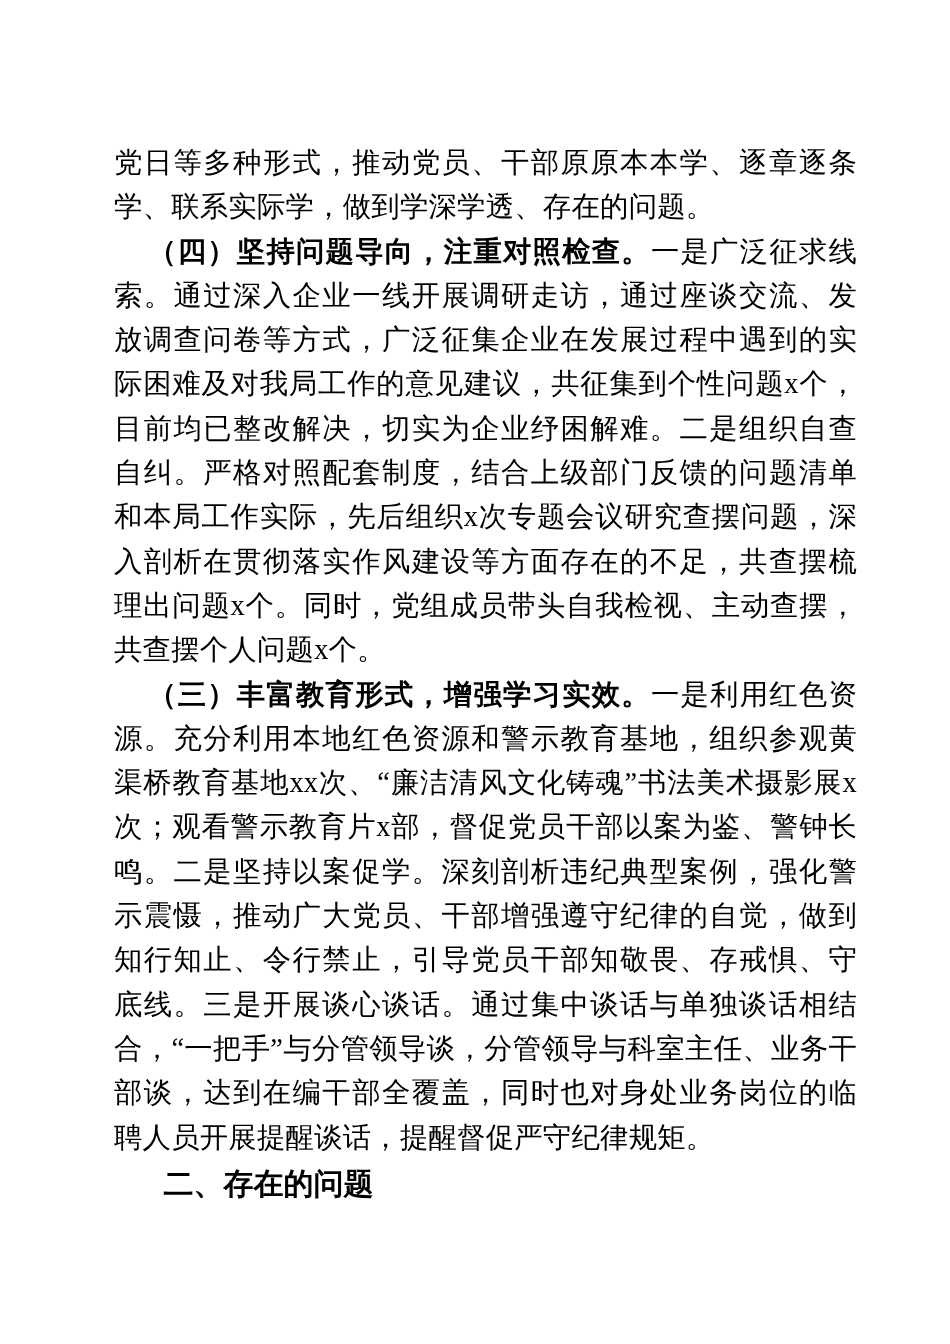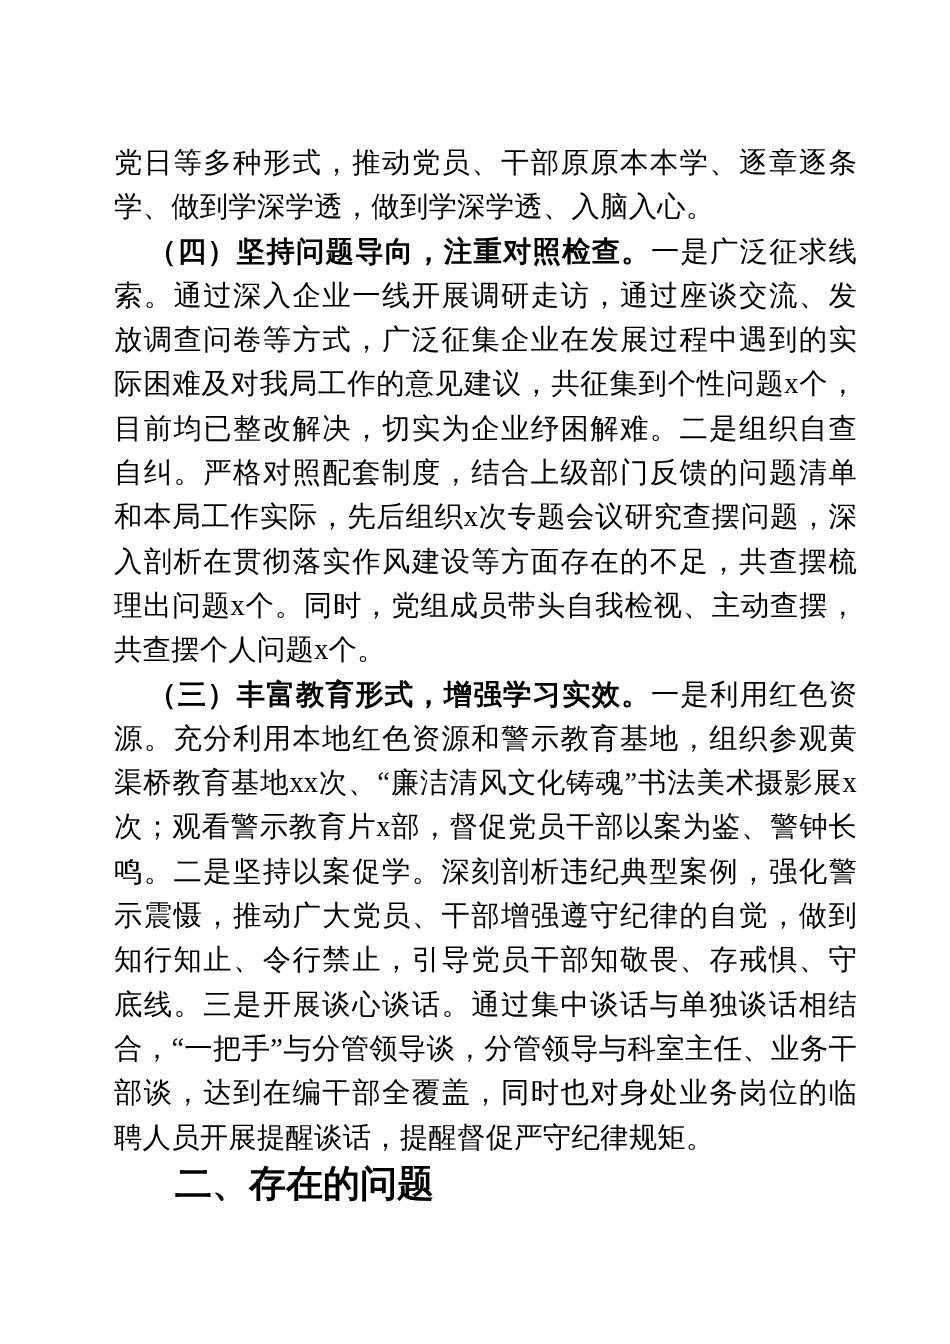--- a/index.html
+++ b/index.html
@@ -32,33 +32,33 @@
   .para.indent {
     text-indent: 1.2em;
   }
   .para .lead {
     font-weight: bold;
   }
   .section-heading {
     margin: 2px 0 0 0;
     font-family: "Liberation Sans", "DejaVu Sans", sans-serif;
     font-weight: bold;
-    font-size: 37px;
+    font-size: 30px;
     line-height: 44.3px;
     text-indent: 1.65em;
     text-align: left;
     color: #000000;
   }
 </style>
 </head>
 <body>
 
 <div class="page">
 
-  <p class="para"><span>党日等多种形式，推动党员、干部原原本本学、逐章逐条学、做到学深学透，做到学深学透、入脑入心。</span></p>
+  <p class="para"><span>党日等多种形式，推动党员、干部原原本本学、逐章逐条学、联系实际学，做到学深学透、存在的问题。</span></p>
 
   <p class="para indent"><span class="lead">（四）坚持问题导向，注重对照检查。</span><span>一是广泛征求线索。通过深入企业一线开展调研走访，通过座谈交流、发放调查问卷等方式，广泛征集企业在发展过程中遇到的实际困难及对我局工作的意见建议，共征集到个性问题x个，目前均已整改解决，切实为企业纾困解难。二是组织自查自纠。严格对照配套制度，结合上级部门反馈的问题清单和本局工作实际，先后组织x次专题会议研究查摆问题，深入剖析在贯彻落实作风建设等方面存在的不足，共查摆梳理出问题x个。同时，党组成员带头自我检视、主动查摆，共查摆个人问题x个。</span></p>
 
   <p class="para indent"><span class="lead">（三）丰富教育形式，增强学习实效。</span><span>一是利用红色资源。充分利用本地红色资源和警示教育基地，组织参观黄渠桥教育基地xx次、“廉洁清风文化铸魂”书法美术摄影展x次；观看警示教育片x部，督促党员干部以案为鉴、警钟长鸣。二是坚持以案促学。深刻剖析违纪典型案例，强化警示震慑，推动广大党员、干部增强遵守纪律的自觉，做到知行知止、令行禁止，引导党员干部知敬畏、存戒惧、守底线。三是开展谈心谈话。通过集中谈话与单独谈话相结合，“一把手”与分管领导谈，分管领导与科室主任、业务干部谈，达到在编干部全覆盖，同时也对身处业务岗位的临聘人员开展提醒谈话，提醒督促严守纪律规矩。</span></p>
 
   <h2 class="section-heading">二、存在的问题</h2>
 
 </div>
 
 </body></html>

